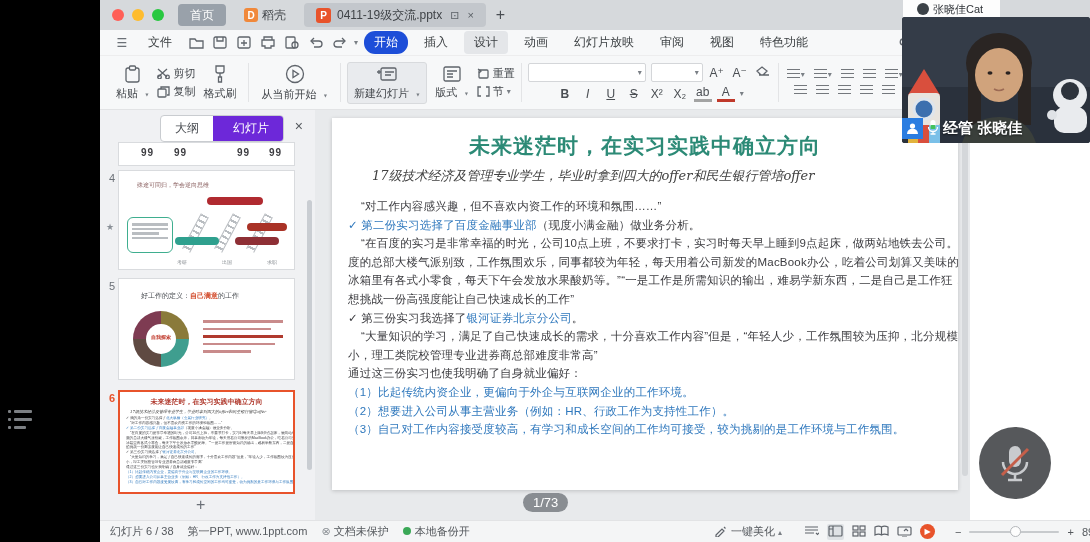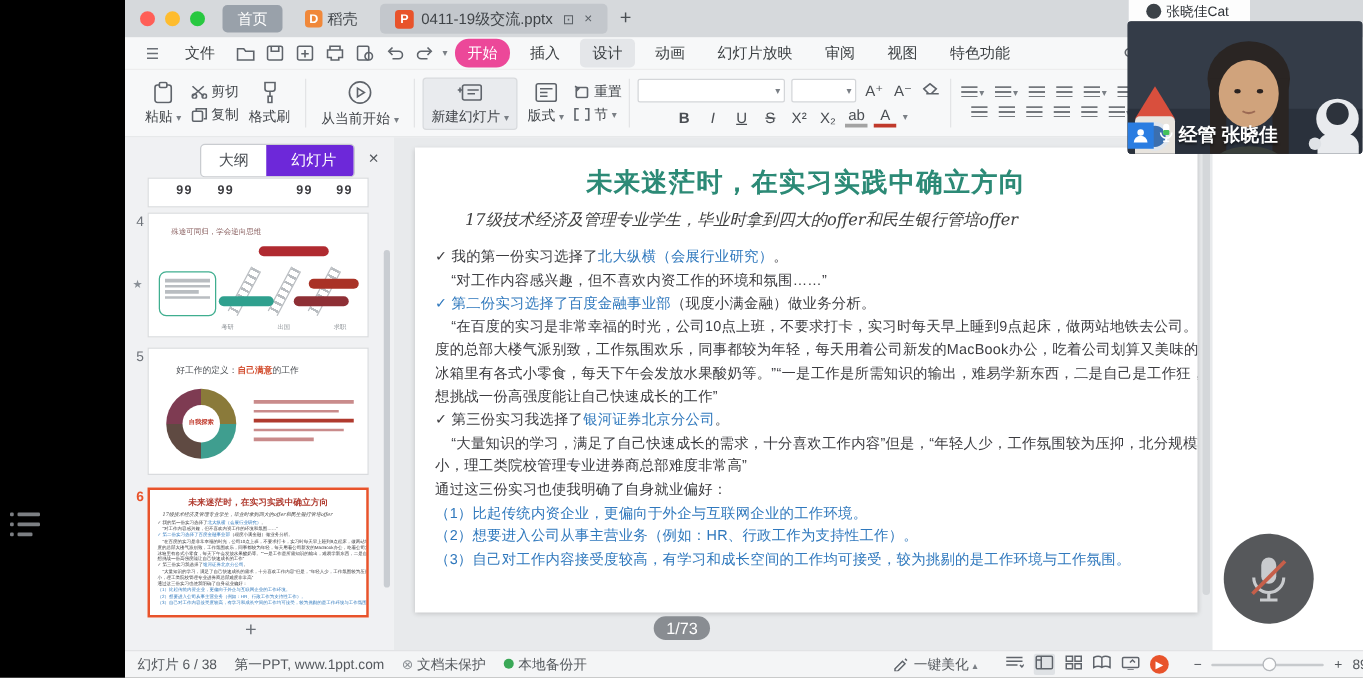--- a/index.html
+++ b/index.html
@@ -24,31 +24,31 @@
     font-size:10px; font-weight:bold; display:flex; align-items:center; justify-content:center; margin-right:4px;}
   .tabico { color:#5a6066; font-size:11px; margin-left:2px; }
   .plus { color:#4a4e53; font-size:16px; margin-left:10px; }
 
   
   #menubar { position:absolute; left:0; top:30px; width:100%; height:26px; background:#f7f8f9;
     display:flex; align-items:center; font-size:12px; color:#3c4043; padding-left:12px; gap:4px;
     border-bottom:1px solid #ededee; }
   .mico { width:20px; height:18px; display:flex; align-items:center; justify-content:center; color:#6b7077; }
   .mtab { padding:3px 10px; border-radius:10px; margin-left:2px; white-space:nowrap; }
-  .mtab.active { background:#ec4899; color:#fff; border-radius:11px; }
+  .mtab.active { background:#1d4ed8; color:#fff; border-radius:11px; }
   .mtab.hover { background:#e4e6e9; border-radius:4px; }
   .mright { margin-left:auto; display:flex; align-items:center; gap:10px; padding-right:150px; color:#53575c; }
 
   
   #toolbar { position:absolute; left:0; top:56px; width:100%; height:54px; background:#f7f8f9;
     border-bottom:1px solid #e2e3e5; display:flex; align-items:stretch; padding:3px 6px; }
   .tgroup { display:flex; align-items:center; gap:2px; padding:0 4px; }
   .tdiv { width:1px; background:#e3e4e6; margin:4px 2px; }
   .bigbtn { display:flex; flex-direction:column; align-items:center; justify-content:center;
-    font-size:11px; color:#41454a; padding:2px 6px; border-radius:3px; gap:3px; white-space:nowrap; }
+    font-size:11px; color:#41454a; padding:2px 6px; border-radius:3px; gap:3px; white-space:nowrap;font-family:Liberation Mono, monospace; }
   .bigbtn.sel { background:#e9ebee; border:1px solid #d8dadd; }
   .smallcol { display:flex; flex-direction:column; justify-content:center; gap:3px; }
   .smallbtn { display:flex; align-items:center; gap:3px; font-size:11px; color:#41454a; white-space:nowrap;}
   .caret { font-size:8px; color:#7a7f85; }
   svg.ic { stroke:#5f646b; fill:none; stroke-width:1.3; }
   .fontrows { display:flex; flex-direction:column; gap:3px; justify-content:center; }
   .frow { display:flex; align-items:center; gap:5px; }
   .selbox { border:1px solid #d4d6d9; background:#fff; border-radius:2px; height:19px;
     display:flex; align-items:center; justify-content:flex-end; padding:0 3px; color:#999; font-size:9px; }
   .fbtn { font-size:12px; color:#4a4e53; width:18px; text-align:center; }
@@ -135,21 +135,21 @@
   .mini .ssub { font-size:4px; margin:2px 0 0 10px; }
   .mini .tline { font-size:3.6px; line-height:4.9px; letter-spacing:0; }
   .mini .tline.ind1 { padding-left:4px; }
   .mini #slidebody2 { margin:2px 5px 0 6px; }
 
   
   #peek { position:absolute; left:903px; top:0; width:97px; height:18px; background:#fdfdfd;
     display:flex; align-items:center; gap:4px; font-size:11px; color:#2f3338; padding-left:14px;
     overflow:hidden; white-space:nowrap; }
   .peekdot { width:12px; height:12px; border-radius:50%; background:#3c4248; flex:0 0 auto; }
-  #webcam { position:absolute; left:902px; top:17px; width:188px; height:106px; background:#2e3641;
+  #webcam { position:absolute; left:902px; top:17px; width:188px; height:126px; background:#2e3641;
     border-radius:3px; overflow:hidden; }
   #nameplate { position:absolute; left:0; bottom:4px; display:flex; align-items:center; gap:4px; }
   .roleicon { width:21px; height:21px; background:#2a7de1; display:flex; align-items:center;
     justify-content:center; }
   #nametext { color:#fff; font-size:15px; font-weight:bold; text-shadow:0 1px 2px rgba(0,0,0,.6); }
   #micbtn { position:absolute; left:979px; top:427px; width:72px; height:72px; border-radius:50%;
     background:rgba(72,74,77,.92); display:flex; align-items:center; justify-content:center; }
   #leftfloat { position:absolute; left:8px; top:410px; width:24px; display:flex;
     flex-direction:column; gap:5px; }
   .lfrow { display:flex; align-items:center; gap:3px; }
@@ -499,21 +499,20 @@
 
     <span class="addslide">+</span>
     <div class="sscroll"></div>
   </div>
 
   <div id="canvas">
     <div id="slide">
       <div class="stitle">未来迷茫时，在实习实践中确立方向</div>
       <div class="ssub">17级技术经济及管理专业学生，毕业时拿到四大的offer和民生银行管培offer</div>
       <div id="slidebody">
-          <div class="tline ind0"><span class="r-dark">✓ 我的第一份实习选择了</span><span class="r-blue">北大纵横（会展行业研究）</span><span class="r-dark">。</span></div>
           <div class="tline ind1"><span class="r-dark">“对工作内容感兴趣，但不喜欢内资工作的环境和氛围……”</span></div>
           <div class="tline ind0"><span class="r-blue">✓ </span><span class="r-blue">第二份实习选择了百度金融事业部</span><span class="r-dark">（现度小满金融）做业务分析。</span></div>
           <div class="tline ind1"><span class="r-dark">“在百度的实习是非常幸福的时光，公司10点上班，不要求打卡，实习时每天早上睡到9点起床，做两站地铁去公司。百</span></div>
           <div class="tline ind0"><span class="r-dark">度的总部大楼气派别致，工作氛围欢乐，同事都较为年轻，每天用着公司新发的MacBook办公，吃着公司划算又美味的食堂，</span></div>
           <div class="tline ind0"><span class="r-dark">冰箱里有各式小零食，每天下午会发放水果酸奶等。”“一是工作是所需知识的输出，难易学新东西，二是自己是工作狂，</span></div>
           <div class="tline ind0"><span class="r-dark">想挑战一份高强度能让自己快速成长的工作”</span></div>
           <div class="tline ind0"><span class="r-dark">✓ 第三份实习我选择了</span><span class="r-blue">银河证券北京分公司</span><span class="r-dark">。</span></div>
           <div class="tline ind1"><span class="r-dark">“大量知识的学习，满足了自己快速成长的需求，十分喜欢工作内容”但是，“年轻人少，工作氛围较为压抑，北分规模较</span></div>
           <div class="tline ind0"><span class="r-dark">小，理工类院校管理专业进券商总部难度非常高”</span></div>
           <div class="tline ind0"><span class="r-dark">通过这三份实习也使我明确了自身就业偏好：</span></div>

